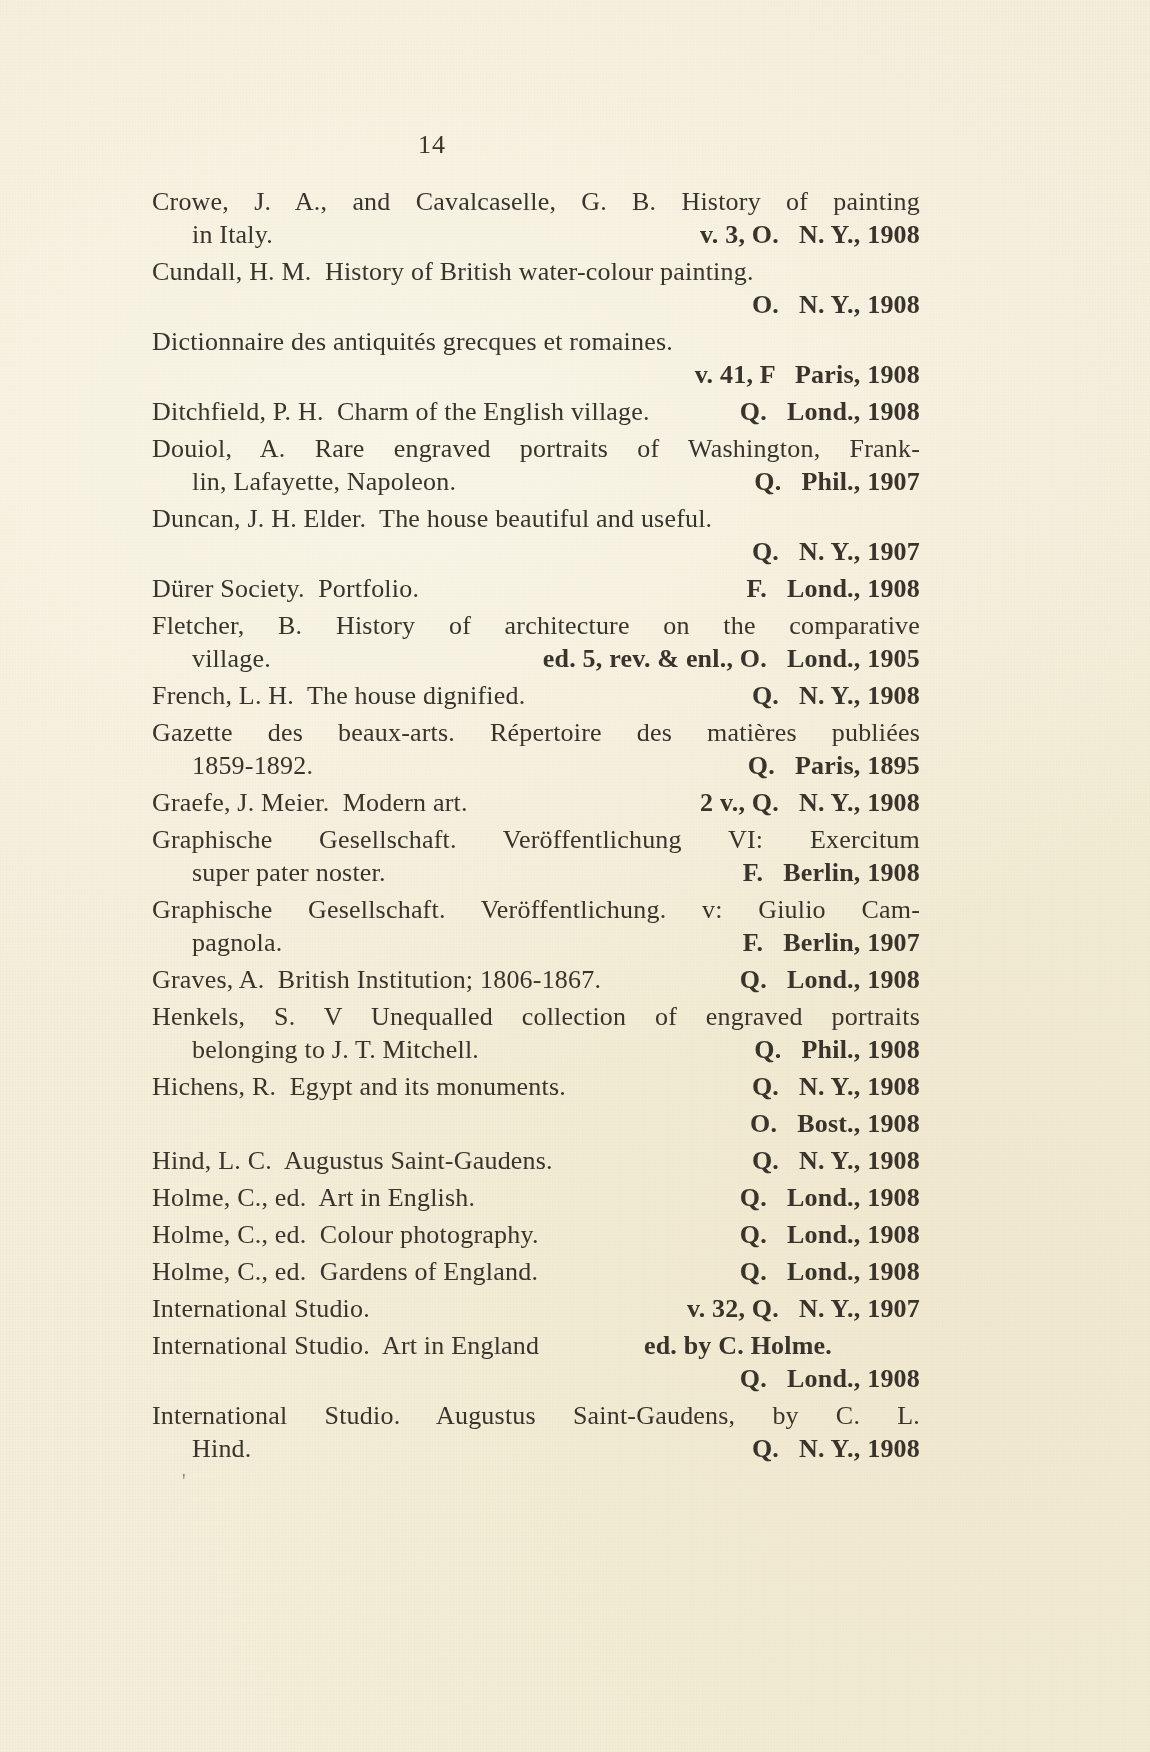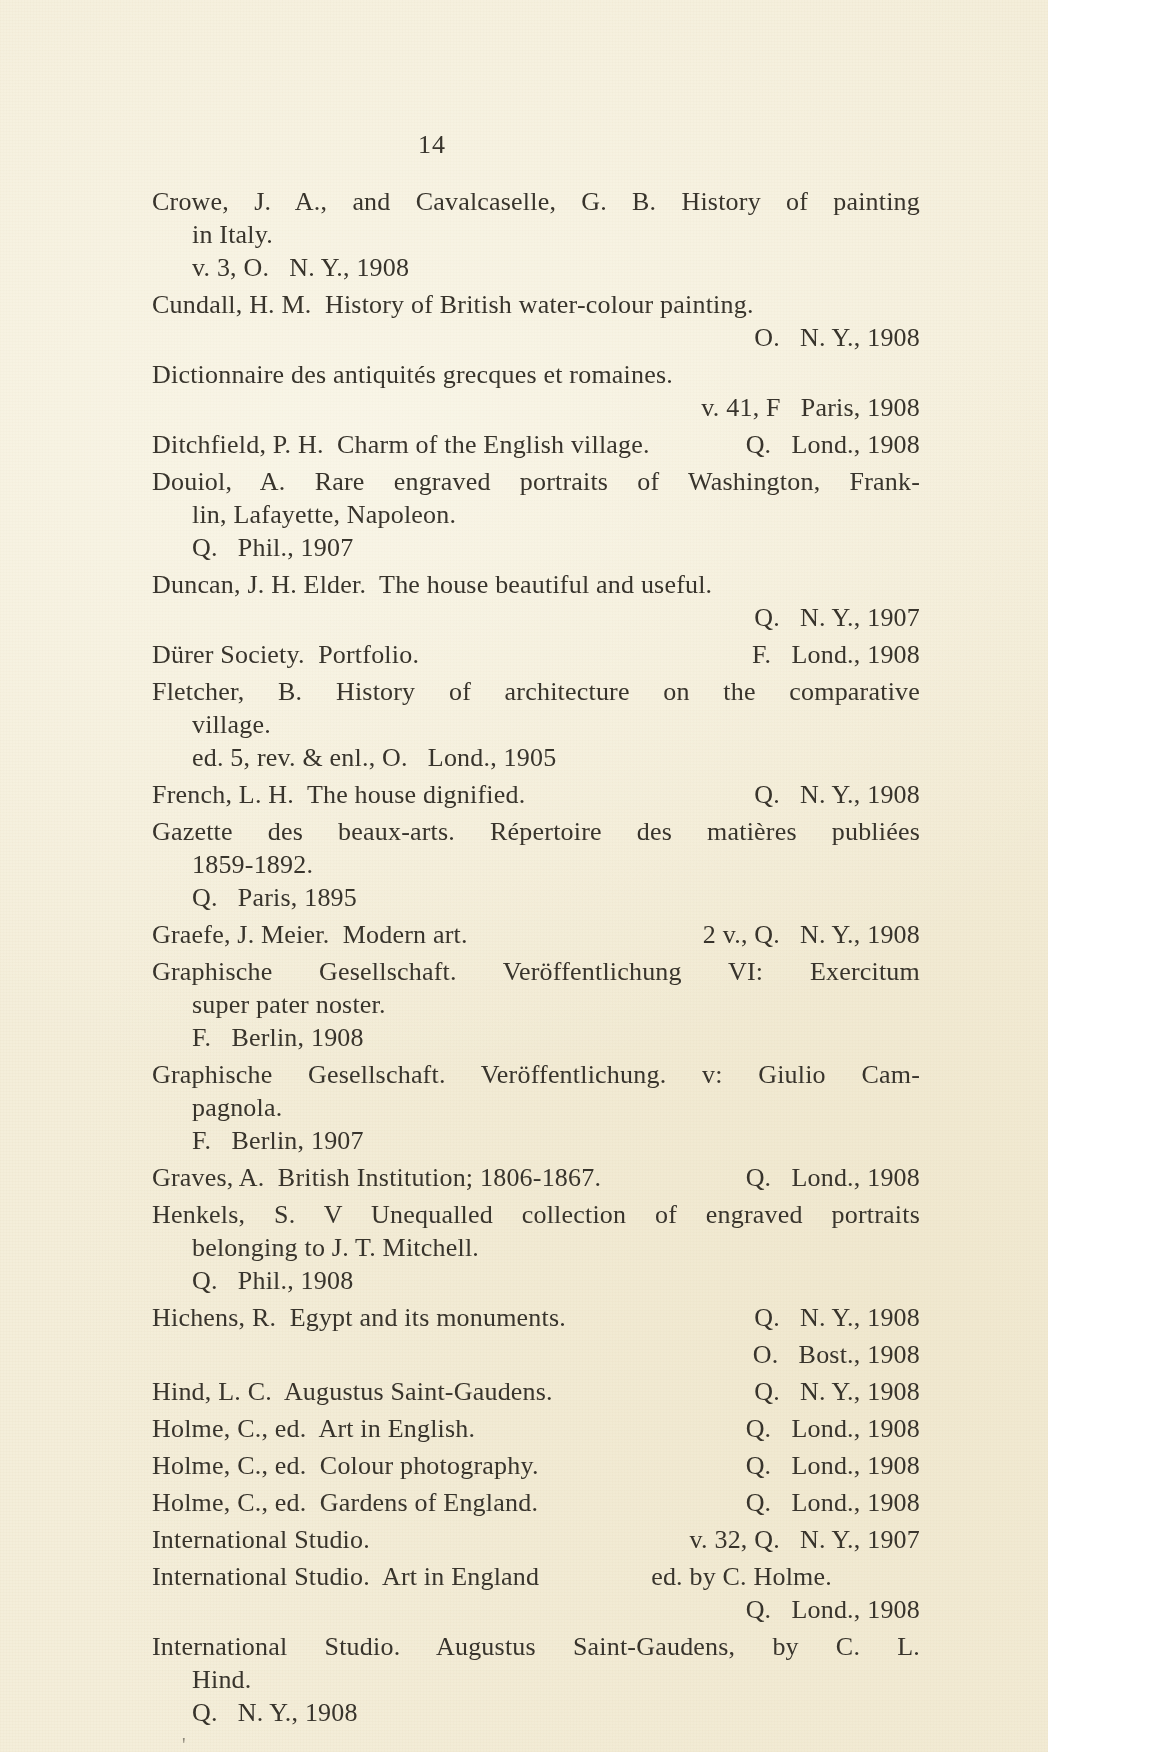--- a/index.html
+++ b/index.html
@@ -3,21 +3,21 @@
 <meta charset="utf-8">
 <style>
   html, body { margin: 0; padding: 0; }
   body {
     width: 1150px; height: 1752px;
     font-family: "Liberation Serif", "DejaVu Serif", serif;
     overflow: hidden;
   }
   .page {
     position: relative;
-    width: 1048px; height: 1752px;
+    width: 1150px; height: 1752px;
     background:
       radial-gradient(1400px 1000px at 35% 25%, rgba(255,255,248,0.45), rgba(255,255,248,0) 65%),
       radial-gradient(1200px 1400px at 85% 75%, rgba(232,220,186,0.35), rgba(232,220,186,0) 70%),
       repeating-linear-gradient(0deg, rgba(206,191,156,0.06) 0 1px, rgba(0,0,0,0) 1px 3px),
       repeating-linear-gradient(90deg, rgba(206,191,156,0.05) 0 1px, rgba(0,0,0,0) 1px 3px),
       #f4eeda;
     color: #38342c;
   }
   .content {
     position: absolute;
@@ -32,30 +32,30 @@
     transform: translateX(-104px);
     letter-spacing: 1px;
     margin-bottom: 24px;
   }
   .entry { margin-bottom: 4px; }
   .row {
     display: flex;
     align-items: baseline;
     white-space: pre-wrap;
   }
-  .row.indent { padding-left: 40px; flex-direction: column; }
+  .row.indent { padding-left: 40px; }
   .left { flex: 0 1 auto; }
   .left.spread {
     flex: 1 1 auto;
     white-space: normal;
     text-align: justify;
     text-align-last: justify;
   }
   .gap { flex: 1 1 0; min-width: 10px; }
-  .right { flex: 0 0 auto; text-align: right; }
+  .right { flex: 0 0 auto; text-align: right; font-weight: bold; }
   .right.inset { margin-right: 88px; }
   .ink-mark {
     margin-left: 30px;
     margin-top: 6px;
     font-size: 20px;
     opacity: 0.55;
     line-height: 20px;
   }
 </style>
 </head>

